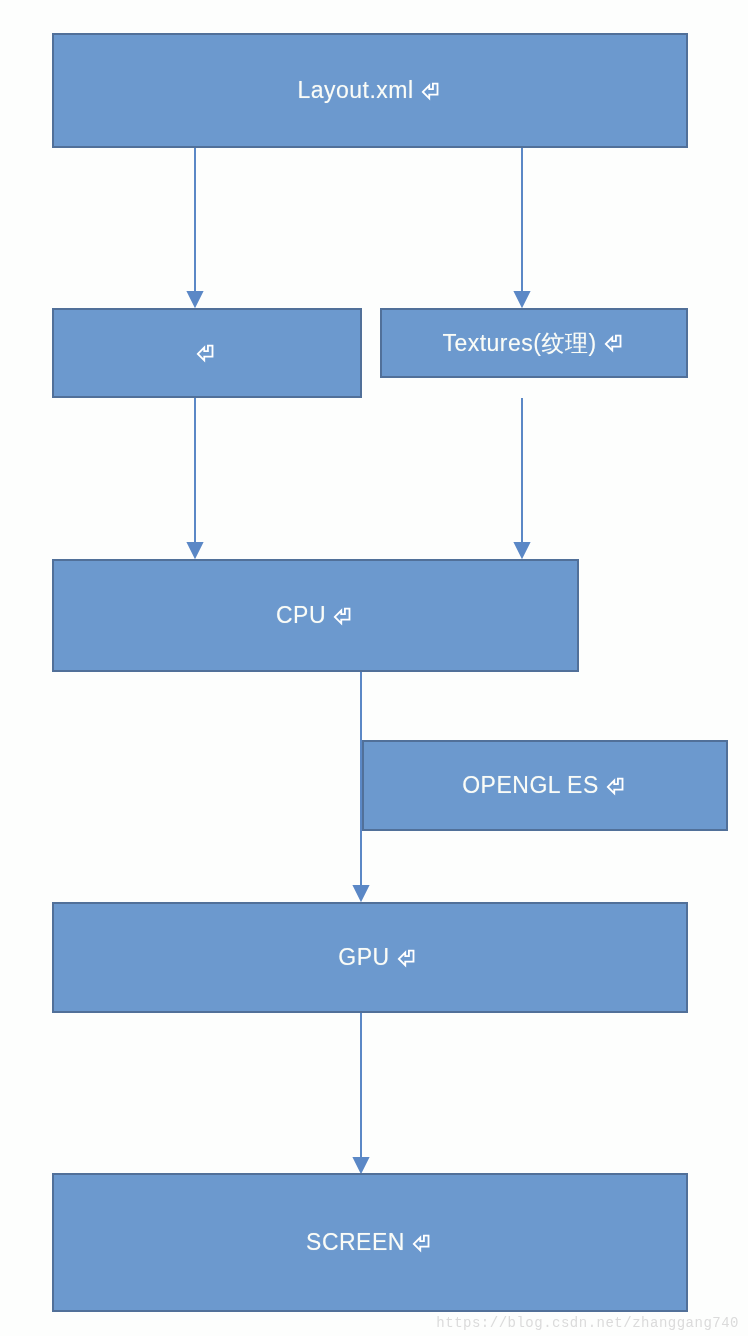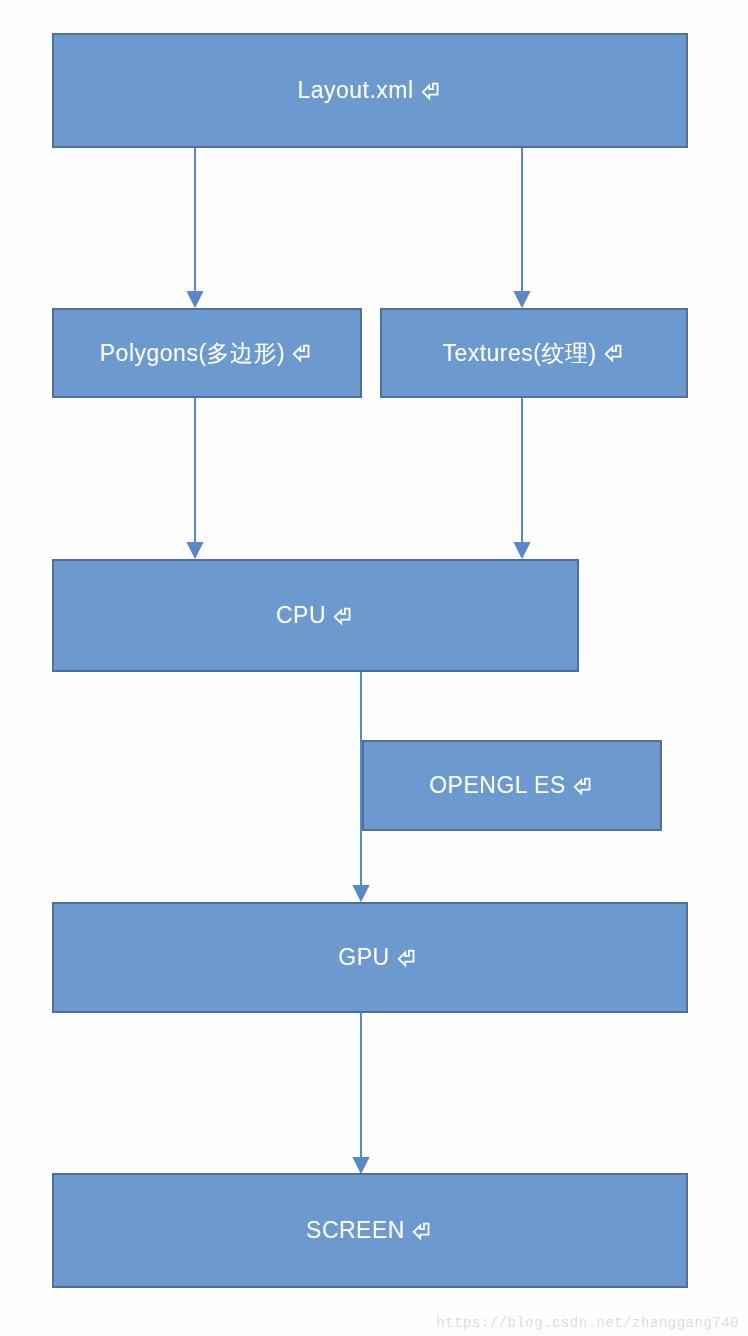--- a/index.html
+++ b/index.html
@@ -93,30 +93,29 @@
       <span class="return-icon">
         <svg width="22" height="22" viewBox="0 0 24 24">
           <path d="M2,13 L9,6 L9,10 L13,10 L13,4 L18,4 L18,16 L9,16 L9,20 Z" fill="none" stroke="#ffffff" stroke-width="2"></path>
         </svg>
       </span>
     </div>
   </div>
 
   <div class="node" style="left:52px; top:308px; width:310px; height:90px;">
     <div class="node-inner">
-      <span class="node-label">Polygons(多边形)</span>
       <span class="return-icon">
         <svg width="22" height="22" viewBox="0 0 24 24">
           <path d="M2,13 L9,6 L9,10 L13,10 L13,4 L18,4 L18,16 L9,16 L9,20 Z" fill="none" stroke="#ffffff" stroke-width="2"></path>
         </svg>
       </span>
     </div>
   </div>
 
-  <div class="node" style="left:380px; top:308px; width:308px; height:90px;">
+  <div class="node" style="left:380px; top:308px; width:308px; height:70px;">
     <div class="node-inner">
       <span class="node-label">Textures(纹理)</span>
       <span class="return-icon">
         <svg width="22" height="22" viewBox="0 0 24 24">
           <path d="M2,13 L9,6 L9,10 L13,10 L13,4 L18,4 L18,16 L9,16 L9,20 Z" fill="none" stroke="#ffffff" stroke-width="2"></path>
         </svg>
       </span>
     </div>
   </div>
 
@@ -124,21 +123,21 @@
     <div class="node-inner">
       <span class="node-label">CPU</span>
       <span class="return-icon">
         <svg width="22" height="22" viewBox="0 0 24 24">
           <path d="M2,13 L9,6 L9,10 L13,10 L13,4 L18,4 L18,16 L9,16 L9,20 Z" fill="none" stroke="#ffffff" stroke-width="2"></path>
         </svg>
       </span>
     </div>
   </div>
 
-  <div class="node" style="left:362px; top:740px; width:300px; height:91px;">
+  <div class="node" style="left:362px; top:740px; width:366px; height:91px;">
     <div class="node-inner">
       <span class="node-label">OPENGL ES</span>
       <span class="return-icon">
         <svg width="22" height="22" viewBox="0 0 24 24">
           <path d="M2,13 L9,6 L9,10 L13,10 L13,4 L18,4 L18,16 L9,16 L9,20 Z" fill="none" stroke="#ffffff" stroke-width="2"></path>
         </svg>
       </span>
     </div>
   </div>
 
@@ -146,21 +145,21 @@
     <div class="node-inner">
       <span class="node-label">GPU</span>
       <span class="return-icon">
         <svg width="22" height="22" viewBox="0 0 24 24">
           <path d="M2,13 L9,6 L9,10 L13,10 L13,4 L18,4 L18,16 L9,16 L9,20 Z" fill="none" stroke="#ffffff" stroke-width="2"></path>
         </svg>
       </span>
     </div>
   </div>
 
-  <div class="node" style="left:52px; top:1173px; width:636px; height:115px;">
+  <div class="node" style="left:52px; top:1173px; width:636px; height:139px;">
     <div class="node-inner">
       <span class="node-label">SCREEN</span>
       <span class="return-icon">
         <svg width="22" height="22" viewBox="0 0 24 24">
           <path d="M2,13 L9,6 L9,10 L13,10 L13,4 L18,4 L18,16 L9,16 L9,20 Z" fill="none" stroke="#ffffff" stroke-width="2"></path>
         </svg>
       </span>
     </div>
   </div>
 

